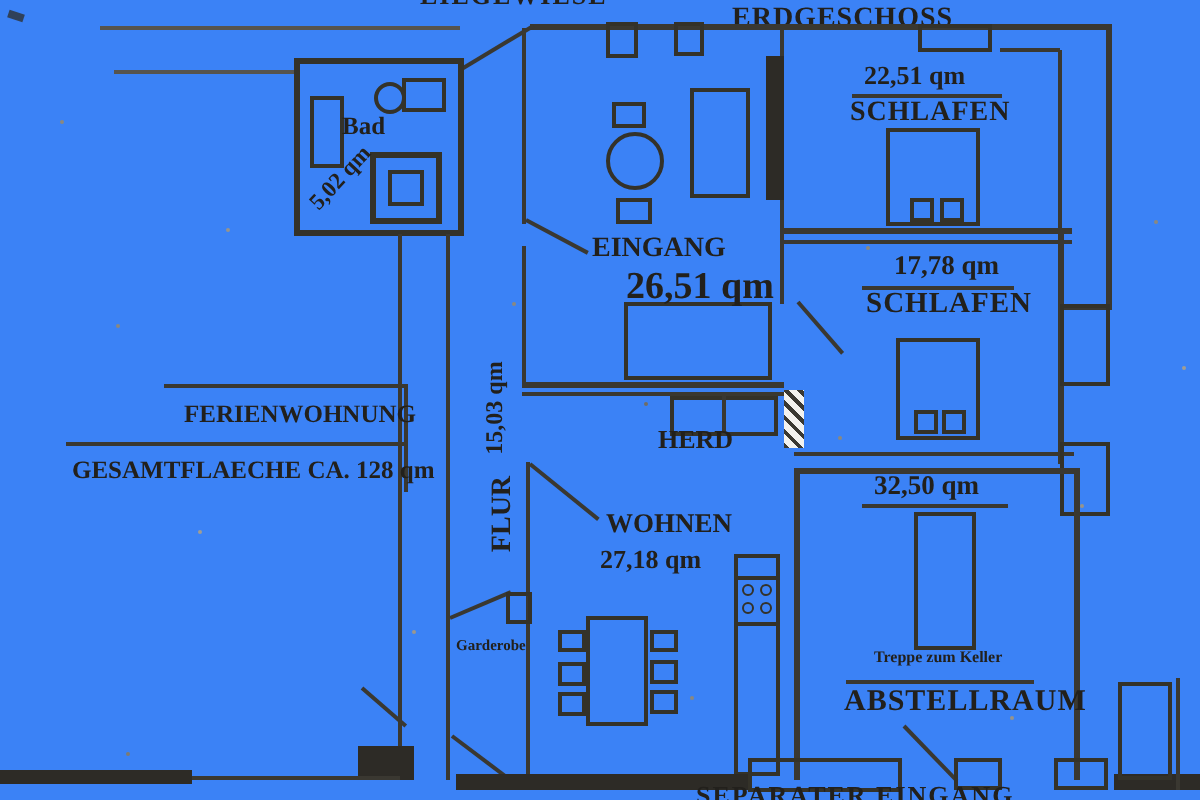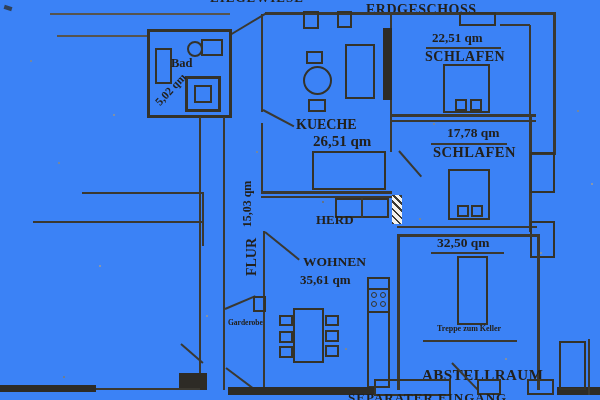--- a/index.html
+++ b/index.html
@@ -60,22 +60,22 @@
   <div class="box" style="left:337px;top:11px;width:15px;height:17px;"></div>
   <div class="fill" style="left:383px;top:28px;width:9px;height:72px;"></div>
   <div class="ln" style="left:390px;top:12px;width:2px;height:16px;"></div>
   <div class="ln" style="left:390px;top:100px;width:2px;height:52px;"></div>
   <div class="box" style="left:306px;top:51px;width:17px;height:13px;"></div>
   <div class="box round" style="left:303px;top:66px;width:29px;height:29px;"></div>
   <div class="box" style="left:308px;top:99px;width:18px;height:13px;"></div>
   <div class="box" style="left:345px;top:44px;width:30px;height:55px;"></div>
   <div class="box" style="left:312px;top:151px;width:74px;height:39px;"></div>
   <div class="ln door" style="left:263px;top:109px;width:35px;transform:rotate(28deg);"></div>
-  <div class="lbl" style="left:296px;top:118px;font-size:14px;">KUECHE</div>
-  <div class="lbl" style="left:313px;top:134px;font-size:15px;">26,51 qm</div>
+  <div class="lbl" style="left:296px;top:118px;font-size:14px;">EINGANG</div>
+  <div class="lbl" style="left:313px;top:134px;font-size:19px;">26,51 qm</div>
   <div class="ln" style="left:261px;top:191px;width:131px;height:3px;"></div>
   <div class="ln" style="left:261px;top:196px;width:131px;height:2px;"></div>
 
   <div class="box" style="left:459px;top:12px;width:37px;height:14px;"></div>
   <div class="lbl" style="left:432px;top:31px;font-size:13px;">22,51 qm</div>
   <div class="ln" style="left:426px;top:47px;width:75px;height:2px;"></div>
   <div class="lbl" style="left:425px;top:50px;font-size:14px;letter-spacing:.5px;">SCHLAFEN</div>
   <div class="box" style="left:443px;top:64px;width:47px;height:49px;"></div>
   <div class="box" style="left:455px;top:99px;width:12px;height:12px;"></div>
   <div class="box" style="left:470px;top:99px;width:12px;height:12px;"></div>
@@ -94,28 +94,30 @@
   <div class="hatch" style="left:392px;top:195px;width:10px;height:29px;"></div>
   <div class="ln" style="left:397px;top:226px;width:140px;height:2px;"></div>
   <div class="box" style="left:530px;top:152px;width:25px;height:41px;"></div>
   <div class="box" style="left:530px;top:221px;width:25px;height:37px;"></div>
 
   <div class="lbl rot" style="left:212px;top:198px;width:70px;font-size:12px;transform:rotate(-90deg);">15,03 qm</div>
   <div class="lbl rot" style="left:227px;top:250px;width:50px;font-size:14px;transform:rotate(-90deg);">FLUR</div>
 
   <div class="ln" style="left:82px;top:192px;width:121px;height:2px;"></div>
   <div class="ln" style="left:202px;top:192px;width:2px;height:54px;"></div>
+  <div class="lbl" style="left:92px;top:201px;font-size:12.5px;">FERIENWOHNUNG</div>
   <div class="ln" style="left:33px;top:221px;width:170px;height:2px;"></div>
+  <div class="lbl" style="left:36px;top:229px;font-size:12.5px;">GESAMTFLAECHE CA. 128 qm</div>
 
   <div class="box" style="left:335px;top:198px;width:54px;height:20px;"></div>
   <div class="ln" style="left:361px;top:198px;width:2px;height:20px;"></div>
-  <div class="lbl" style="left:316px;top:213px;font-size:13px;">HERD</div>
+  <div class="lbl" style="left:329px;top:213px;font-size:13px;">HERD</div>
   <div class="ln door" style="left:265px;top:231px;width:44px;transform:rotate(39deg);"></div>
   <div class="lbl" style="left:303px;top:255px;font-size:13.5px;">WOHNEN</div>
-  <div class="lbl" style="left:300px;top:273px;font-size:13px;">35,61 qm</div>
+  <div class="lbl" style="left:300px;top:273px;font-size:13px;">27,18 qm</div>
   <div class="box" style="left:293px;top:308px;width:31px;height:55px;"></div>
   <div class="box" style="left:279px;top:315px;width:14px;height:11px;"></div>
   <div class="box" style="left:279px;top:331px;width:14px;height:12px;"></div>
   <div class="box" style="left:279px;top:346px;width:14px;height:12px;"></div>
   <div class="box" style="left:325px;top:315px;width:14px;height:11px;"></div>
   <div class="box" style="left:325px;top:330px;width:14px;height:12px;"></div>
   <div class="box" style="left:325px;top:345px;width:14px;height:12px;"></div>
   <div class="box" style="left:367px;top:277px;width:23px;height:111px;"></div>
   <div class="box" style="left:367px;top:288px;width:23px;height:25px;"></div>
   <div class="box round" style="left:371px;top:292px;width:6px;height:6px;border-width:1.5px;"></div>
@@ -131,21 +133,21 @@
   <div class="fill" style="left:179px;top:373px;width:28px;height:17px;"></div>
 
   <div class="ln" style="left:399px;top:234px;width:141px;height:3px;"></div>
   <div class="ln" style="left:397px;top:234px;width:3px;height:156px;"></div>
   <div class="ln" style="left:537px;top:234px;width:3px;height:156px;"></div>
   <div class="lbl" style="left:437px;top:236px;font-size:13.5px;">32,50 qm</div>
   <div class="ln" style="left:431px;top:252px;width:73px;height:2px;"></div>
   <div class="box" style="left:457px;top:256px;width:31px;height:69px;"></div>
   <div class="lbl" style="left:437px;top:325px;font-size:8px;">Treppe zum Keller</div>
   <div class="ln" style="left:423px;top:340px;width:94px;height:2px;"></div>
-  <div class="lbl" style="left:422px;top:344px;font-size:15px;letter-spacing:.5px;margin-top:24px;">ABSTELLRAUM</div>
+  <div class="lbl" style="left:422px;top:344px;font-size:15px;letter-spacing:.5px;">ABSTELLRAUM</div>
   <div class="ln door" style="left:452px;top:362px;width:38px;transform:rotate(46deg);"></div>
 
   <div class="fill" style="left:0px;top:385px;width:96px;height:7px;"></div>
   <div class="ln" style="left:96px;top:388px;width:104px;height:2px;"></div>
   <div class="fill" style="left:228px;top:387px;width:146px;height:8px;"></div>
   <div class="box" style="left:374px;top:379px;width:77px;height:17px;"></div>
   <div class="box" style="left:477px;top:379px;width:24px;height:16px;"></div>
   <div class="box" style="left:527px;top:379px;width:27px;height:16px;"></div>
   <div class="fill" style="left:557px;top:387px;width:44px;height:8px;"></div>
   <div class="box" style="left:559px;top:341px;width:27px;height:49px;"></div>

